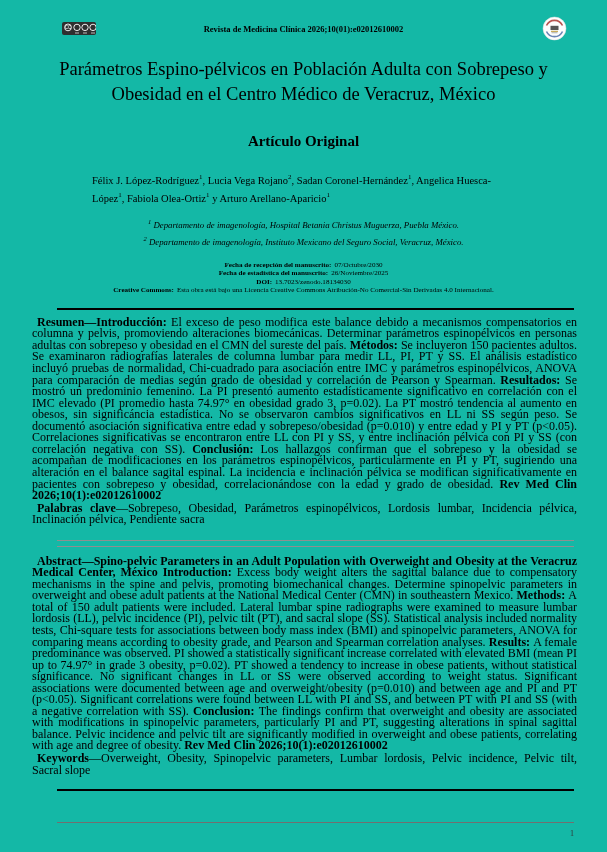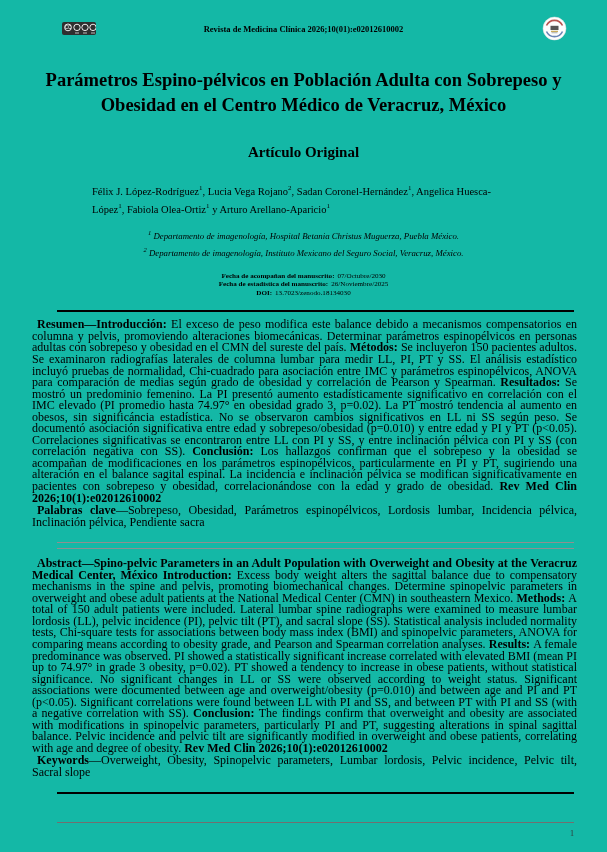--- a/index.html
+++ b/index.html
@@ -12,21 +12,21 @@
     overflow:hidden;
     margin:0 auto;
   }
   
   .hdr{position:absolute;top:18px;left:0;right:0;height:30px;}
   .journal-ref{text-align:center;font-weight:bold;font-size:8.5px;padding-top:6px;}
   .cc-badge{position:absolute;left:62px;top:3px;}
   .logo{position:absolute;right:40px;top:-2px;}
   
   .content{position:absolute;top:56px;left:0;right:0;}
-  .title{font-size:18.5px;line-height:25px;font-weight:bold;text-align:center;margin:12px 42px;}
+  .title{font-size:18.5px;line-height:25px;font-weight:normal;text-align:center;margin:1px 42px;}
   .article-type{font-size:15px;font-weight:bold;text-align:center;margin:26px 0 0 0;}
   .authors{font-size:10.5px;text-align:left;margin:20px 92px 8px 92px;line-height:15px;}
   .authors sup{font-size:7px;}
   .affiliations{margin-top:10px;text-align:center;font-style:italic;font-size:8.8px;line-height:13.5px;}
   .affiliations sup{font-size:6.5px;}
   .meta{margin-top:11px;text-align:center;font-size:7.1px;line-height:8.5px;}
   .meta .meta-val{margin-left:3px;}
   .rule-thick{border:none;border-top:2px solid #000;margin:13px 33px 0 57px;}
   .par{font-size:12px;line-height:11.55px;text-align:justify;margin:7px 30px 0 32px;text-indent:5px;}
   .kw{margin-top:1px;}
@@ -74,23 +74,24 @@
     <div class="article-type">Artículo Original</div>
 
     <div class="authors"><span>Félix J. López-Rodríguez</span><sup>1</sup><span>,  Lucia Vega Rojano</span><sup>2</sup><span>,  Sadan Coronel-Hernández</span><sup>1</sup><span>,  Angelica Huesca-López</span><sup>1</sup><span>,  Fabiola Olea-Ortiz</span><sup>1</sup><span> y  Arturo Arellano-Aparicio</span><sup>1</sup></div>
 
     <div class="affiliations">
       <div><sup>1</sup><span> Departamento de imagenología, Hospital Betania Christus Muguerza, Puebla México.</span></div>
       <div><sup>2</sup><span> Departamento de imagenología, Instituto Mexicano del Seguro Social, Veracruz, México.</span></div>
     </div>
 
     <div class="meta">
-      <div class="meta-row"><b>Fecha de acompañan del manuscrito:</b><span class="meta-val">07/Octubre/2030</span></div>
+      <div class="meta-row"><b>Fecha de recepción del manuscrito:</b><span class="meta-val">07/Octubre/2030</span></div>
       <div class="meta-row"><b>Fecha de estadística del manuscrito:</b><span class="meta-val">26/Noviembre/2025</span></div>
       <div class="meta-row"><b>DOI:</b><span class="meta-val">13.7023/zenodo.18134030</span></div>
+      <div class="meta-row"><b>Creative Commons:</b><span class="meta-val">Esta obra está bajo una Licencia Creative Commons Atribución-No Comercial-Sin Derivadas 4.0 Internacional.</span></div>
     </div>
 
     <hr class="rule-thick">
 
     <p class="par"><b>Resumen—Introducción: </b><span>El exceso de peso modifica este balance debido a mecanismos compensatorios en columna y pelvis, promoviendo alteraciones biomecánicas. Determinar parámetros espinopélvicos en personas adultas con sobrepeso y obesidad en el CMN del sureste del país. </span><b>Métodos: </b><span>Se incluyeron 150 pacientes adultos. Se examinaron radiografías laterales de columna lumbar para medir LL, PI, PT y SS. El análisis estadístico incluyó pruebas de normalidad, Chi-cuadrado para asociación entre IMC y parámetros espinopélvicos, ANOVA para comparación de medias según grado de obesidad y correlación de Pearson y Spearman. </span><b>Resultados: </b><span>Se mostró un predominio femenino. La PI presentó aumento estadísticamente significativo en correlación con el IMC elevado (PI promedio hasta 74.97° en obesidad grado 3, p=0.02). La PT mostró tendencia al aumento en obesos, sin significáncia estadística. No se observaron cambios significativos en LL ni SS según peso. Se documentó asociación significativa entre edad y sobrepeso/obesidad (p=0.010) y entre edad y PI y PT (p&lt;0.05). Correlaciones significativas se encontraron entre LL con PI y SS, y entre inclinación pélvica con PI y SS (con correlación negativa con SS). </span><b>Conclusión: </b><span>Los hallazgos confirman que el sobrepeso y la obesidad se acompañan de modificaciones en los parámetros espinopélvicos, particularmente en PI y PT, sugiriendo una alteración en el balance sagital espinal. La incidencia e inclinación pélvica se modifican significativamente en pacientes con sobrepeso y obesidad, correlacionándose con la edad y grado de obesidad. </span><b>Rev Med Clin 2026;10(1):e02012610002</b></p>
 
     <p class="par kw"><b>Palabras clave</b><span>—Sobrepeso, Obesidad, Parámetros espinopélvicos, Lordosis lumbar, Incidencia pélvica, Inclinación pélvica, Pendiente sacra</span></p>
 
     <div class="double-rule"></div>
 

